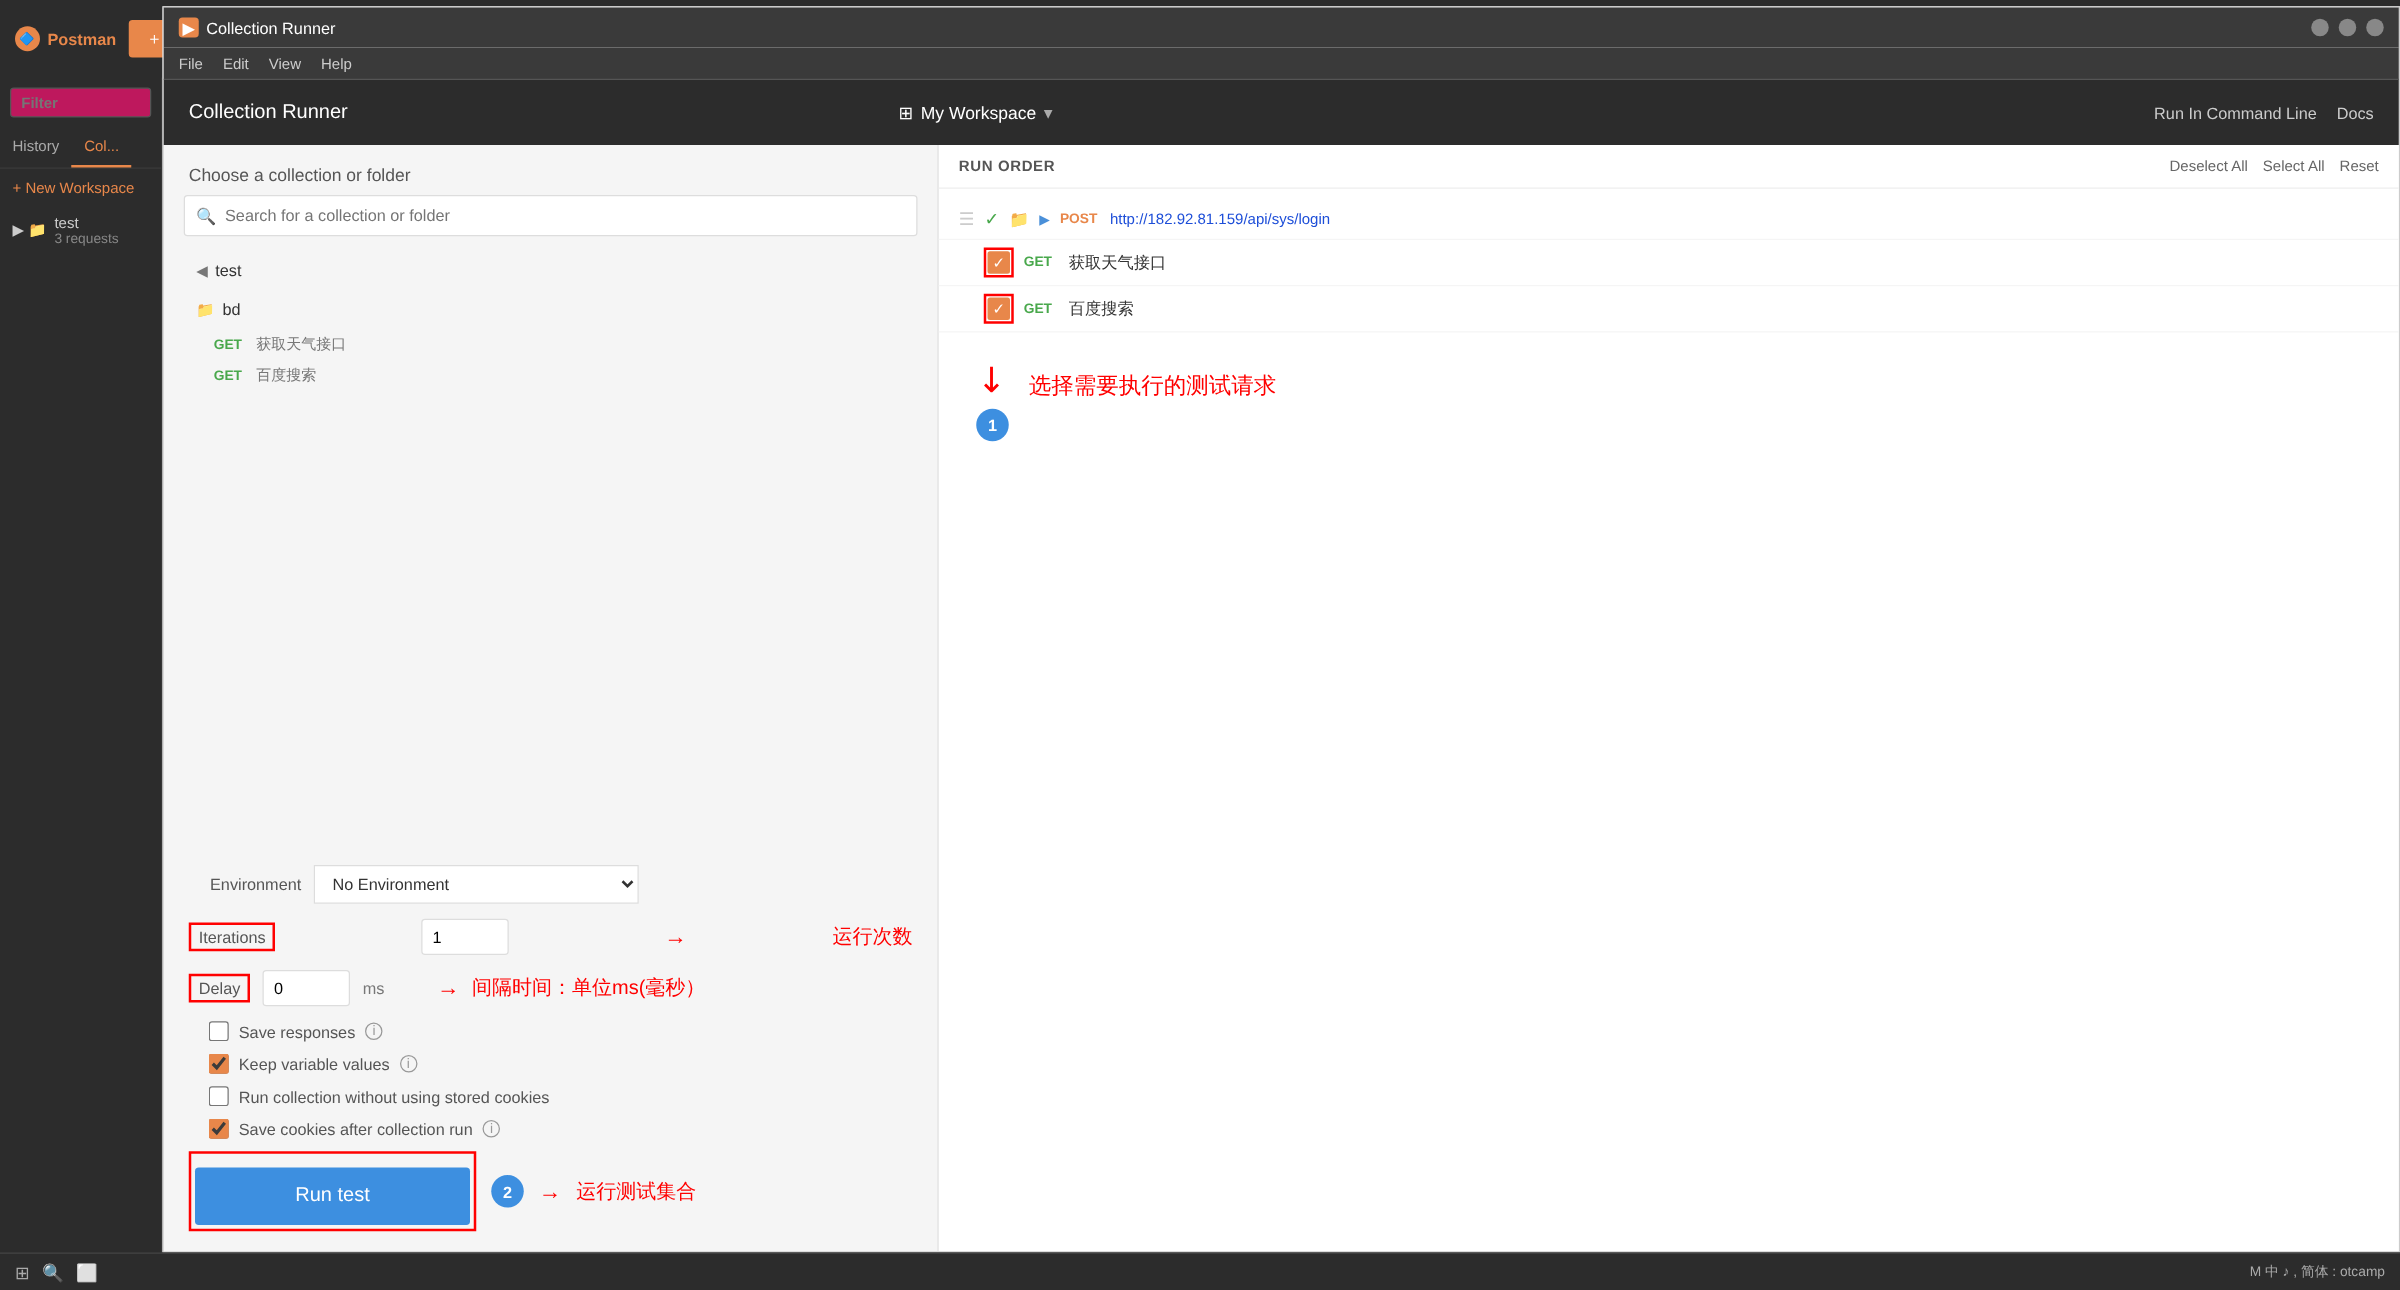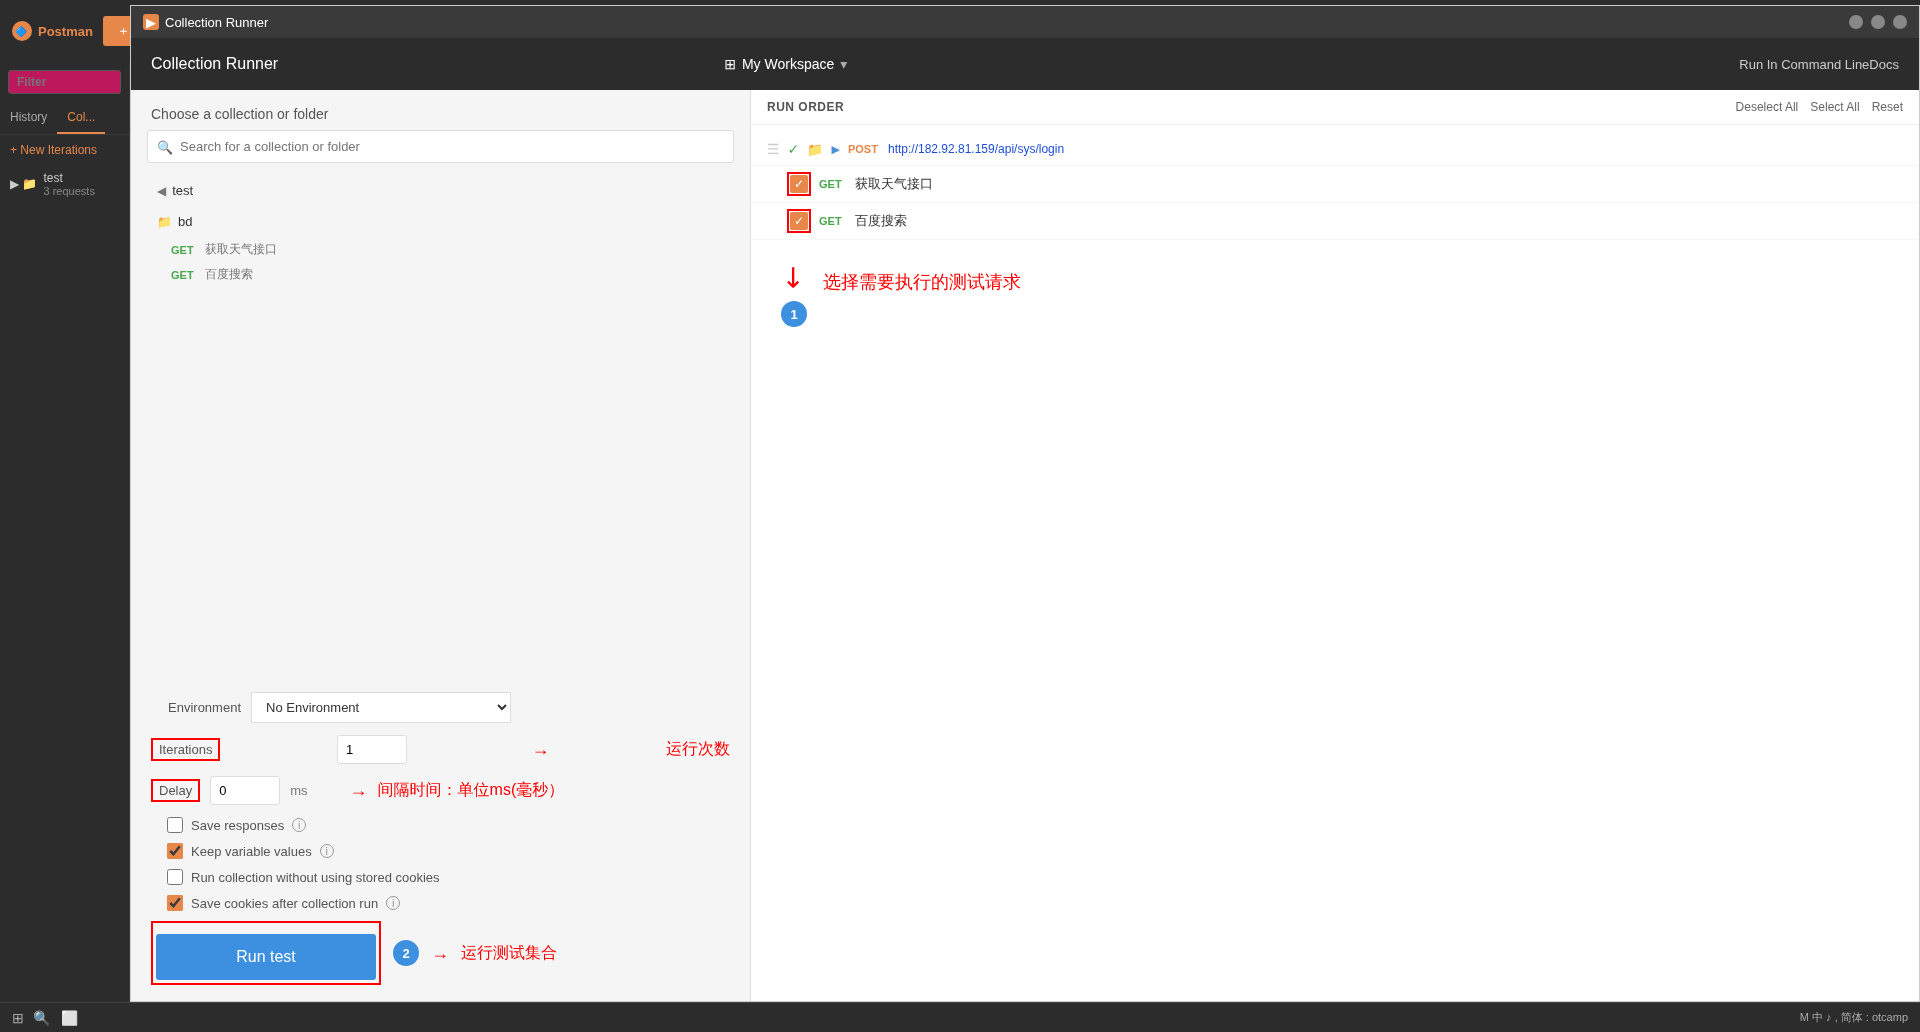--- a/index.html
+++ b/index.html
@@ -44,21 +44,21 @@
 
     
     .runner-menubar { background: #3a3a3a; height: 26px; display: flex; align-items: center; padding: 0 12px; gap: 16px; border-bottom: 1px solid #555; }
     .runner-menubar span { color: #ccc; font-size: 12px; cursor: pointer; }
 
     
     .runner-header { background: #2c2c2c; height: 52px; display: flex; align-items: center; padding: 0 20px; }
     .runner-header-title { color: #fff; font-size: 16px; font-weight: 500; }
     .runner-workspace { margin-left: auto; margin-right: auto; display: flex; align-items: center; gap: 6px; color: #fff; font-size: 14px; }
     .runner-workspace-caret { color: #aaa; }
-    .runner-header-actions { margin-left: auto; display: flex; gap: 0; }
+    .runner-header-actions { margin-left: auto; display: flex; gap: 16px; }
     .runner-header-btn { color: #ccc; font-size: 13px; cursor: pointer; background: none; border: none; }
 
     
     .runner-body { flex: 1; display: flex; overflow: hidden; }
 
     
     .runner-left { width: 620px; border-right: 1px solid #ddd; display: flex; flex-direction: column; background: #f5f5f5; }
     .runner-left-title { padding: 16px 20px 8px; font-size: 14px; color: #555; }
     .runner-search-box { margin: 0 16px 12px; position: relative; }
     .runner-search-box input { width: 100%; padding: 8px 12px 8px 32px; border: 1px solid #ddd; border-radius: 3px; font-size: 13px; background: #fff; color: #333; }
@@ -144,21 +144,21 @@
   </div>
 
   <div class="outer-sidebar">
     <div class="outer-sidebar-filter">
       <input type="text" placeholder="Filter" style="">
     </div>
     <div class="outer-sidebar-tabs">
       <div class="outer-sidebar-tab">History</div>
       <div class="outer-sidebar-tab active">Col...</div>
     </div>
-    <div class="new-collection-btn">+ New Iterations</div>
+    <div class="new-collection-btn">+ New Workspace</div>
     <div class="collection-item">
       <span>▶ 📁</span>
       <div>
         <div>test</div>
         <div class="sub">3 requests</div>
       </div>
     </div>
   </div>
 
   <div class="runner-window">
@@ -168,20 +168,26 @@
         <div class="runner-titlebar-icon">▶</div>
         <span>Collection Runner</span>
       </div>
       <div class="window-controls">
         <button class="win-btn win-minimize">—</button>
         <button class="win-btn win-maximize">□</button>
         <button class="win-btn win-close">✕</button>
       </div>
     </div>
 
+    <div class="runner-menubar">
+      <span>File</span>
+      <span>Edit</span>
+      <span>View</span>
+      <span>Help</span>
+    </div>
 
     <div class="runner-header">
       <div class="runner-header-title">Collection Runner</div>
       <div class="runner-workspace">
         <span>⊞</span>
         <span>My Workspace</span>
         <span class="runner-workspace-caret">▾</span>
       </div>
       <div class="runner-header-actions">
         <button class="runner-header-btn">Run In Command Line</button>

